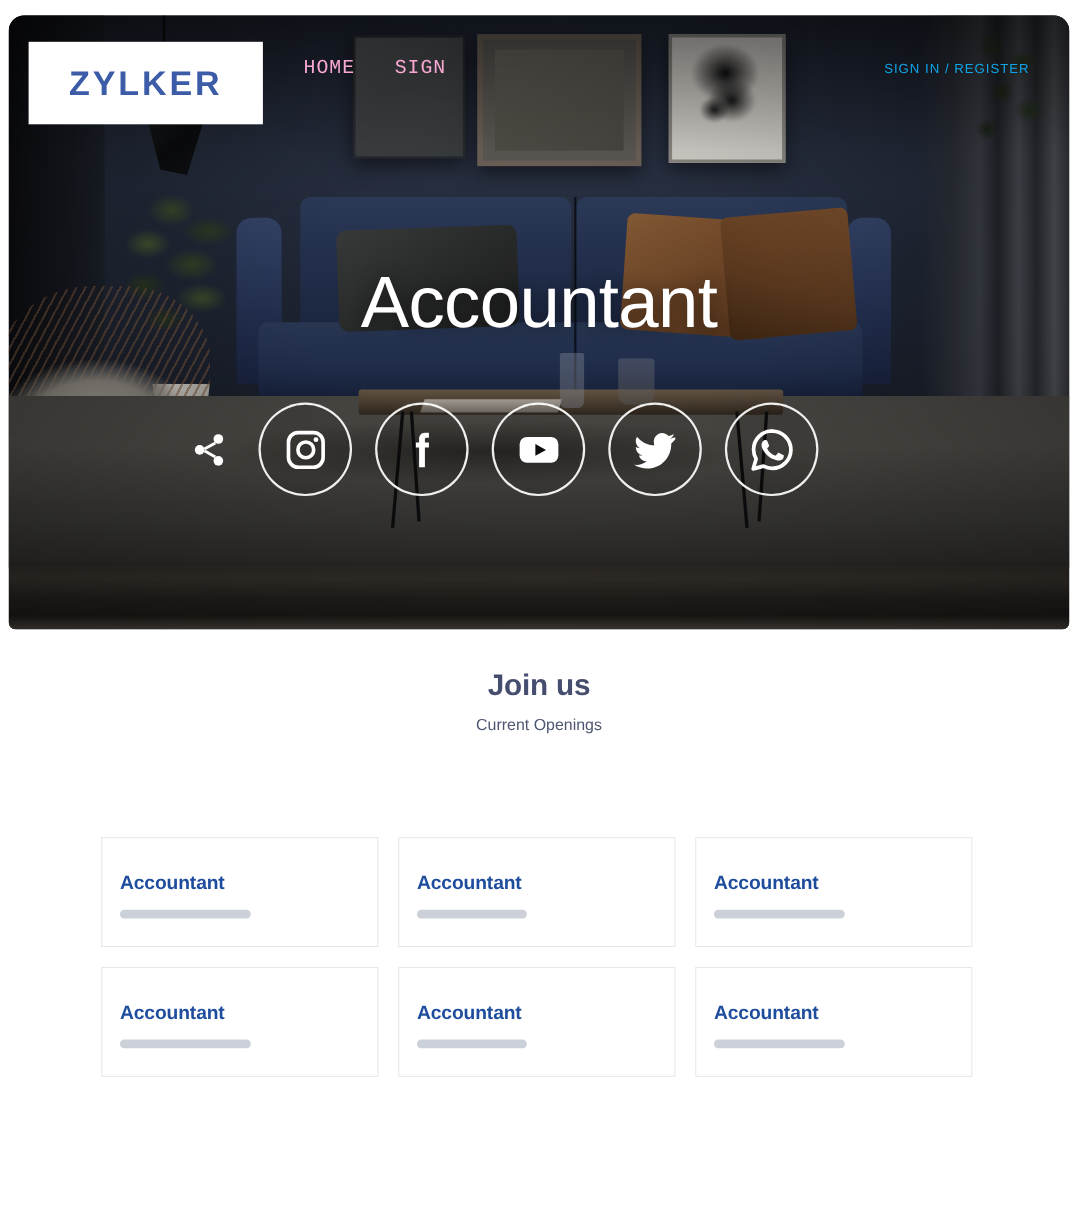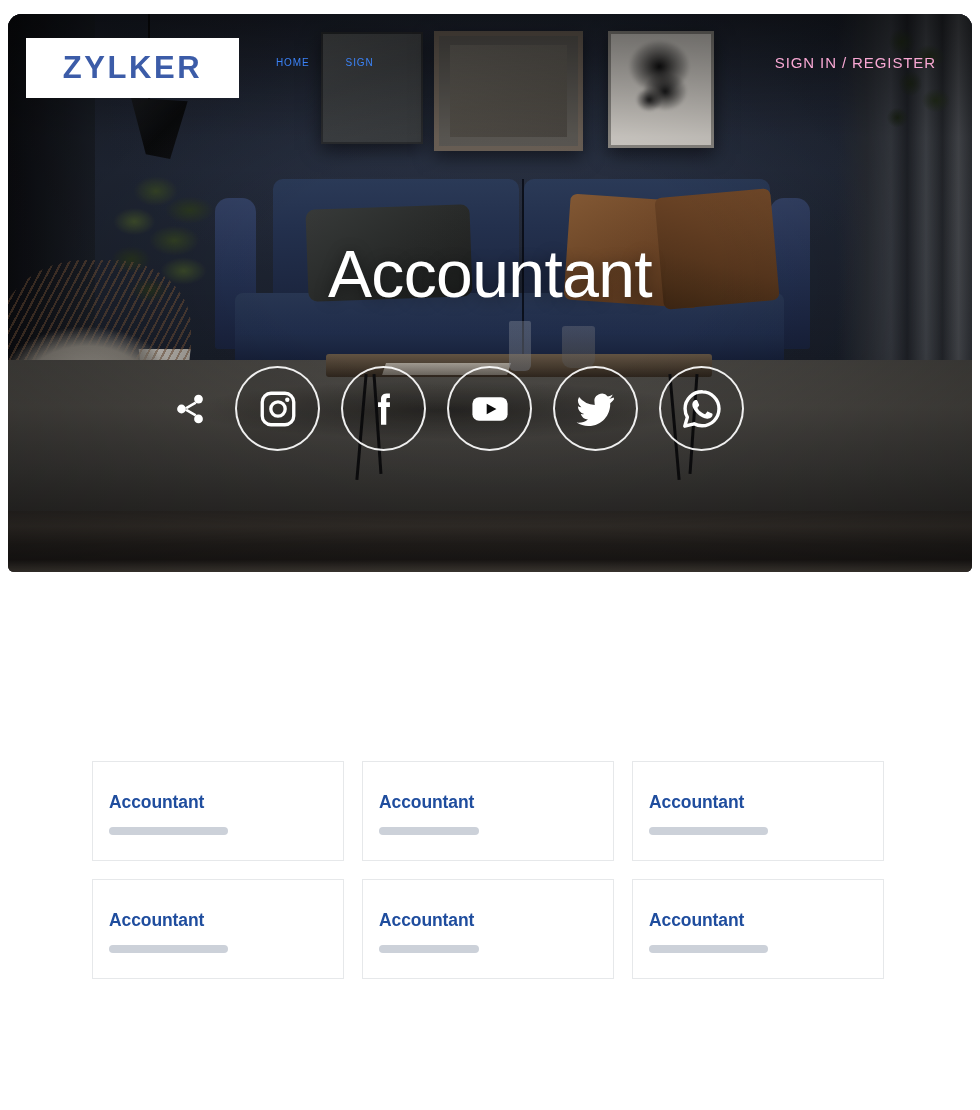--- a/index.html
+++ b/index.html
@@ -216,43 +216,43 @@
       linear-gradient(180deg, rgba(0,0,0,0.42) 0%, rgba(0,0,0,0.05) 22%, rgba(0,0,0,0.08) 60%, rgba(0,0,0,0.30) 100%);
   }
 
   
   .navbar {
     position: absolute; left: 0; top: 0; width: 100%; height: 96px;
     display: flex; align-items: center;
   }
   .logo-plate {
     position: absolute; left: 18px; top: 24px;
-    width: 213px; height: 60px;
+    width: 213px; height: 75px;
     background: #ffffff;
     display: flex; align-items: center; justify-content: center;
   }
   .logo-text {
     color: #3c5ca8;
     font-size: 31px;
     font-weight: bold;
     letter-spacing: 2.6px;
     font-family: "Liberation Sans", sans-serif;
   }
   .nav-links {
     position: absolute; left: 268px; top: 0; height: 96px;
     display: flex; align-items: center; gap: 36px;
   }
   .nav-link {
-    color: #3b82f6; font-size: 10px; letter-spacing: 0.9px;
-    text-decoration: none; cursor: pointer; white-space: nowrap;
+    color: #f9a8d4; font-size: 18px; letter-spacing: 0.9px;
+    text-decoration: none; cursor: pointer; white-space: nowrap; font-family: Liberation Mono, monospace;
   }
   .nav-auth {
     position: absolute; right: 36px; top: 0; height: 96px;
     display: flex; align-items: center;
-    color: #f9a8d4; font-size: 15px; letter-spacing: 0.9px;
+    color: #0ea5e9; font-size: 12px; letter-spacing: 0.9px;
     cursor: pointer; white-space: nowrap;
   }
 
   .hero-title {
     position: absolute; left: 0; top: 222px; width: 100%;
     text-align: center;
     color: #ffffff;
     font-size: 66px;
     font-weight: normal;
     letter-spacing: -0.6px;
@@ -425,20 +425,24 @@
       <div class="social-btn">
         <svg width="44" height="44" viewBox="0 0 24 24" fill="none">
           <path d="M12.02 2.6c-5.1 0-9.25 4.14-9.25 9.24 0 1.63.43 3.22 1.25 4.62L2.6 21.4l5.08-1.33a9.23 9.23 0 0 0 4.34 1.1h.01c5.1 0 9.24-4.15 9.24-9.25 0-5.1-4.15-9.24-9.25-9.24z" stroke="#ffffff" stroke-width="1.85" stroke-linejoin="round"></path>
           <path d="M9.5 7.6c-.2-.47-.41-.48-.6-.48h-.52c-.18 0-.47.07-.72.34-.25.27-.95.92-.95 2.25s.97 2.61 1.1 2.79c.14.18 1.88 2.99 4.64 4.07 2.3.9 2.77.72 3.27.67.5-.04 1.6-.65 1.83-1.28.23-.63.23-1.17.16-1.28-.07-.11-.25-.18-.52-.31-.27-.14-1.6-.79-1.85-.88-.25-.09-.43-.14-.61.13-.18.27-.7.88-.86 1.06-.16.18-.32.2-.59.07-.27-.14-1.14-.42-2.17-1.34-.8-.72-1.35-1.6-1.5-1.87-.16-.27-.02-.42.12-.55.12-.12.27-.32.4-.48.14-.16.18-.27.27-.45.09-.18.05-.34-.02-.48-.07-.13-.6-1.46-.82-1.99z" fill="#ffffff"></path>
         </svg>
       </div>
 
     </div>
   </div>
 
+  <div class="join-wrap">
+    <div class="join-title" style="color: rgb(69, 78, 110);">Join us</div>
+    <div class="join-sub">Current Openings</div>
+  </div>
 
 
   <div class="cards-grid">
 
     <div class="job-card">
       <div class="job-title" style="color: rgb(31, 77, 158);">Accountant</div>
       <div class="job-skeleton" style="width: 119px;"></div>
     </div>
 
     <div class="job-card">

